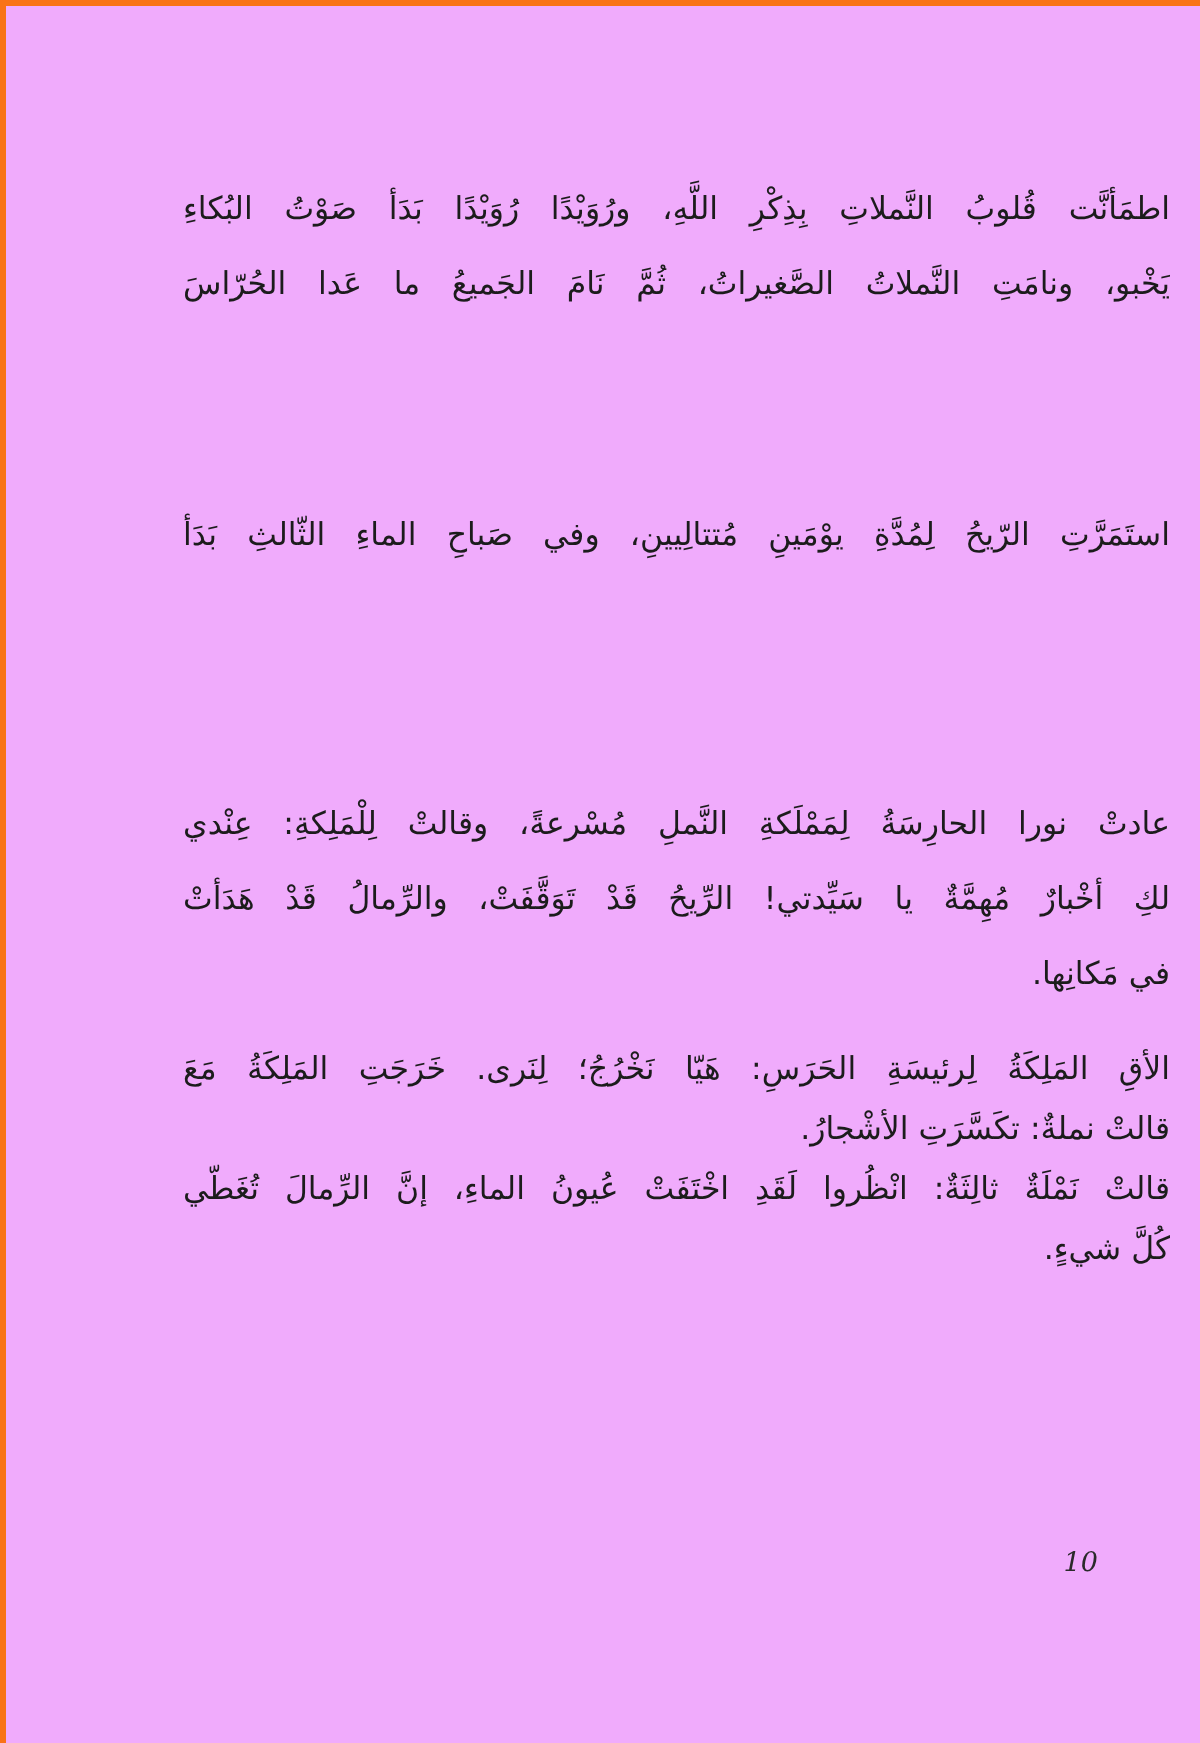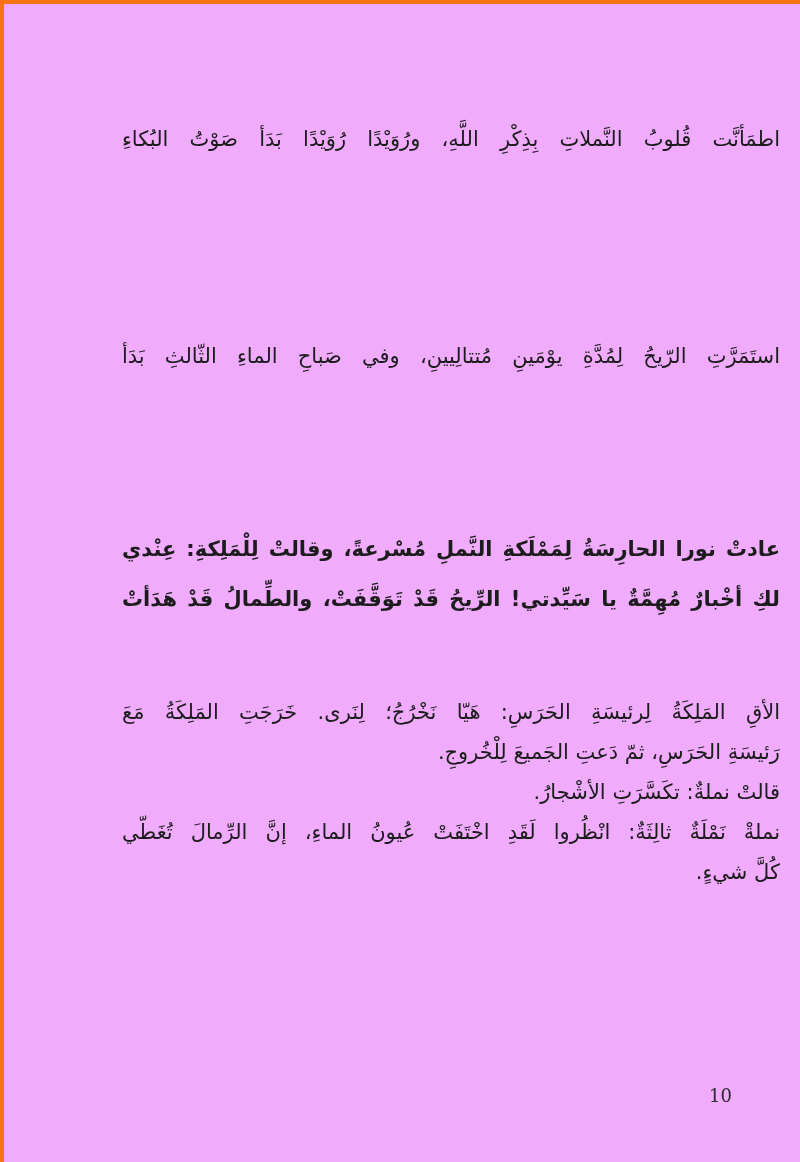--- a/index.html
+++ b/index.html
@@ -26,50 +26,52 @@
       color: #1c1c1c;
     }
     .line {
       display: block;
       white-space: nowrap;
       overflow: hidden;
     }
     .justify { text-align: justify; text-align-last: justify; }
     .p1 { top: 110px; line-height: 50px; }
     .p2 { top: 328px; line-height: 49px; }
-    .p3 { top: 520px; line-height: 50px; font-weight: bold; }
+    .p3 { top: 520px; line-height: 50px; }
     .p4 { top: 688px; line-height: 40px; }
     .page-number {
       position: absolute;
-      left: 705px; top: 1081px;
+      left: 705px; top: 1027px;
       font-family: "DejaVu Serif", serif;
       font-size: 18px;
       color: #2a2a2a;
+      font-style: italic;
     }
   </style>
 </head>
 <body>
 
 <div class="page">
 
   <div class="text-block p1">
     <span class="line justify">اطمَأنَّت قُلوبُ النَّملاتِ بِذِكْرِ اللَّهِ، ورُوَيْدًا رُوَيْدًا بَدَأ صَوْتُ البُكاءِ</span>
+    <span class="line justify">يَخْبو، ونامَتِ النَّملاتُ الصَّغيراتُ، ثُمَّ نَامَ الجَميعُ ما عَدا الحُرّاسَ</span>
   </div>
 
   <div class="text-block p2">
     <span class="line justify">استَمَرَّتِ الرّيحُ لِمُدَّةِ يوْمَينِ مُتتالِيينِ، وفي صَباحِ الماءِ الثّالثِ بَدَأ</span>
   </div>
 
   <div class="text-block p3">
     <span class="line justify">عادتْ نورا الحارِسَةُ لِمَمْلَكةِ النَّملِ مُسْرعةً، وقالتْ لِلْمَلِكةِ: عِنْدي</span>
-    <span class="line justify">لكِ أخْبارٌ مُهِمَّةٌ يا سَيِّدتي! الرِّيحُ قَدْ تَوَقَّفَتْ، والطِّمالُ قَدْ هَدَأتْ</span>
+    <span class="line justify">لكِ أخْبارٌ مُهِمَّةٌ يا سَيِّدتي! الرِّيحُ قَدْ تَوَقَّفَتْ، والرِّمالُ قَدْ هَدَأتْ</span>
+    <span class="line">في مَكانِها.</span>
   </div>
 
   <div class="text-block p4">
     <span class="line justify">الأقِ المَلِكَةُ لِرئيسَةِ الحَرَسِ: هَيّا نَخْرُجُ؛ لِنَرى. خَرَجَتِ المَلِكَةُ مَعَ</span>
-    <span class="line">رَئيسَةِ الحَرَسِ، ثمّ دَعتِ الجَميعَ لِلْخُروجِ.</span>
     <span class="line">قالتْ نملةٌ: تكَسَّرَتِ الأشْجارُ.</span>
-    <span class="line justify">نملةْ نَمْلَةٌ ثالِثَةٌ: انْظُروا لَقَدِ اخْتَفَتْ عُيونُ الماءِ، إنَّ الرِّمالَ تُغَطّي</span>
+    <span class="line justify">قالتْ نَمْلَةٌ ثالِثَةٌ: انْظُروا لَقَدِ اخْتَفَتْ عُيونُ الماءِ، إنَّ الرِّمالَ تُغَطّي</span>
     <span class="line">كُلَّ شيءٍ.</span>
   </div>
 
   <div class="page-number">10</div>
 </div>
 
 </body></html>

